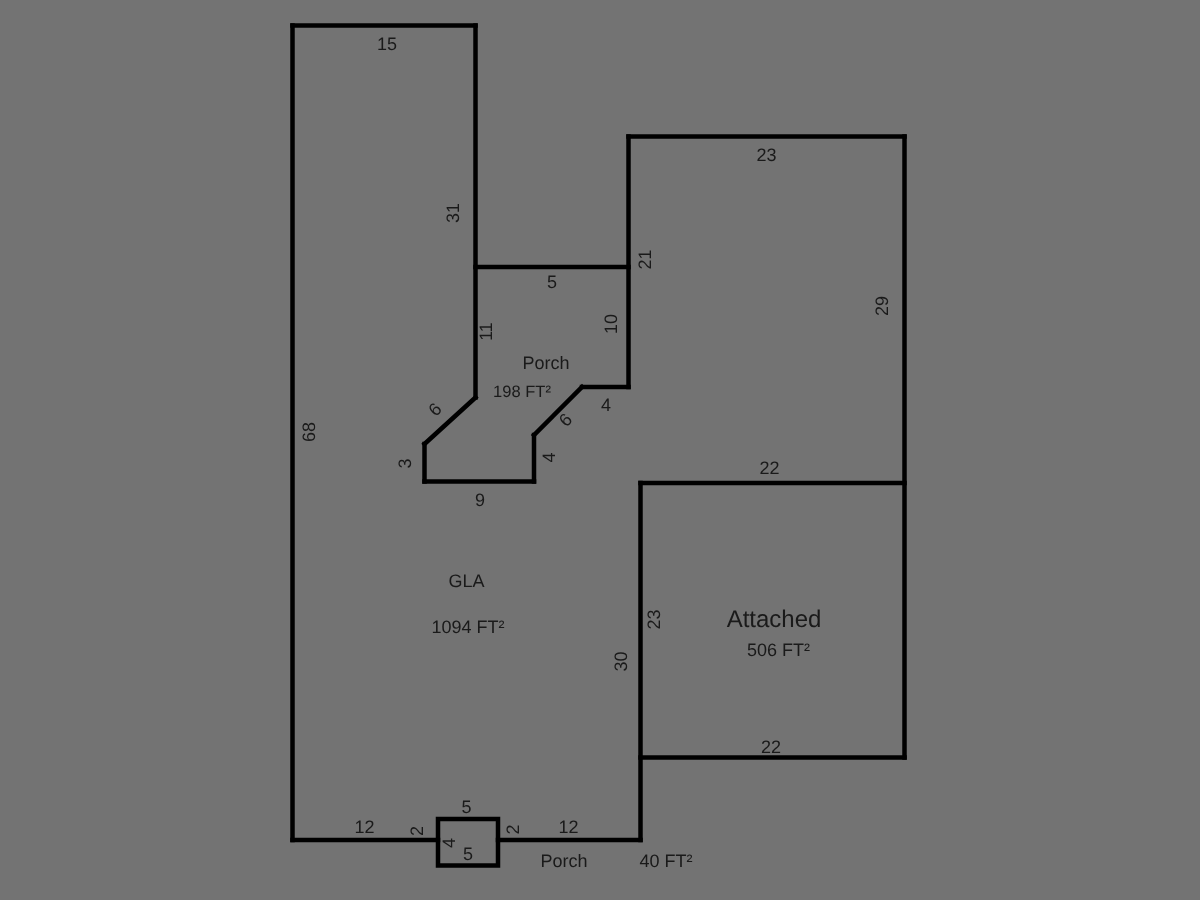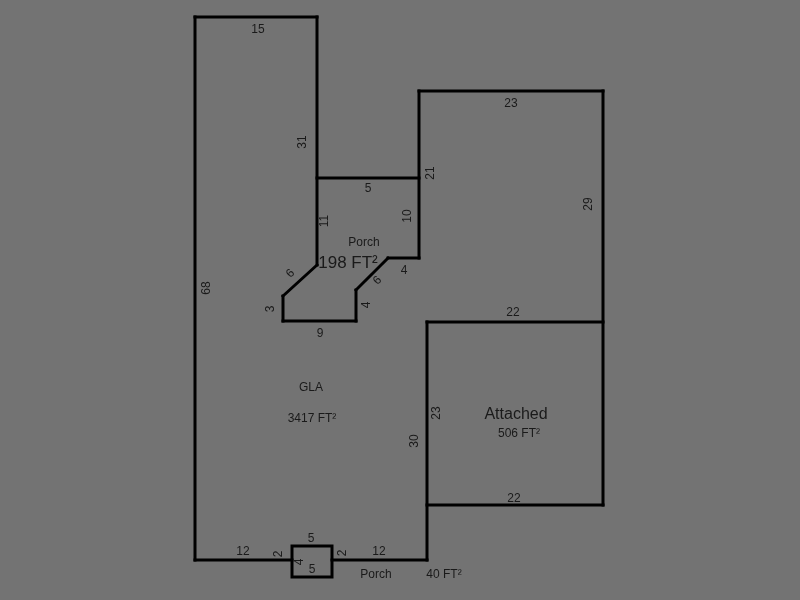--- a/index.html
+++ b/index.html
@@ -77,21 +77,21 @@
       <div class="lbl rot-90" style="left: 414px; top: 441px; color: rgb(26, 26, 26); font-size: 12px;">30</div>
       <div class="lbl" style="left: 514px; top: 498px; color: rgb(26, 26, 26); font-size: 12px;">22</div>
       <div class="lbl" style="left: 243px; top: 551px; color: rgb(26, 26, 26); font-size: 12px;">12</div>
       <div class="lbl rot-90" style="left: 278px; top: 554px; color: rgb(26, 26, 26); font-size: 12px;">2</div>
       <div class="lbl" style="left: 311px; top: 538px; color: rgb(26, 26, 26); font-size: 12px;">5</div>
       <div class="lbl rot-90" style="left: 299px; top: 562px; color: rgb(26, 26, 26); font-size: 12px;">4</div>
       <div class="lbl" style="left: 312px; top: 569px; color: rgb(26, 26, 26); font-size: 12px;">5</div>
       <div class="lbl rot-90" style="left: 342px; top: 553px; color: rgb(26, 26, 26); font-size: 12px;">2</div>
       <div class="lbl" style="left: 379px; top: 551px; color: rgb(26, 26, 26); font-size: 12px;">12</div>
       <div class="lbl" style="left: 364px; top: 242px; color: rgb(26, 26, 26); font-size: 12px;">Porch</div>
-      <div class="lbl" style="left: 348px; top: 262px; color: rgb(26, 26, 26); font-size: 17px;">198 FT²</div>
+      <div class="lbl" style="left: 348px; top: 262px; color: rgb(26, 26, 26); font-size: 11px;">198 FT²</div>
       <div class="lbl" style="left: 311px; top: 387px; color: rgb(26, 26, 26); font-size: 12px;">GLA</div>
-      <div class="lbl" style="left: 312px; top: 418px; color: rgb(26, 26, 26); font-size: 12px;">3417 FT²</div>
+      <div class="lbl" style="left: 312px; top: 418px; color: rgb(26, 26, 26); font-size: 12px;">1094 FT²</div>
       <div class="lbl" style="left: 516px; top: 414px; color: rgb(26, 26, 26); font-size: 16px;">Attached</div>
       <div class="lbl" style="left: 519px; top: 433px; color: rgb(26, 26, 26); font-size: 12px;">506 FT²</div>
       <div class="lbl" style="left: 376px; top: 574px; color: rgb(26, 26, 26); font-size: 12px;">Porch</div>
       <div class="lbl" style="left: 444px; top: 574px; color: rgb(26, 26, 26); font-size: 12px;">40 FT²</div>
     </div>
 </div>
 
 </body></html>

